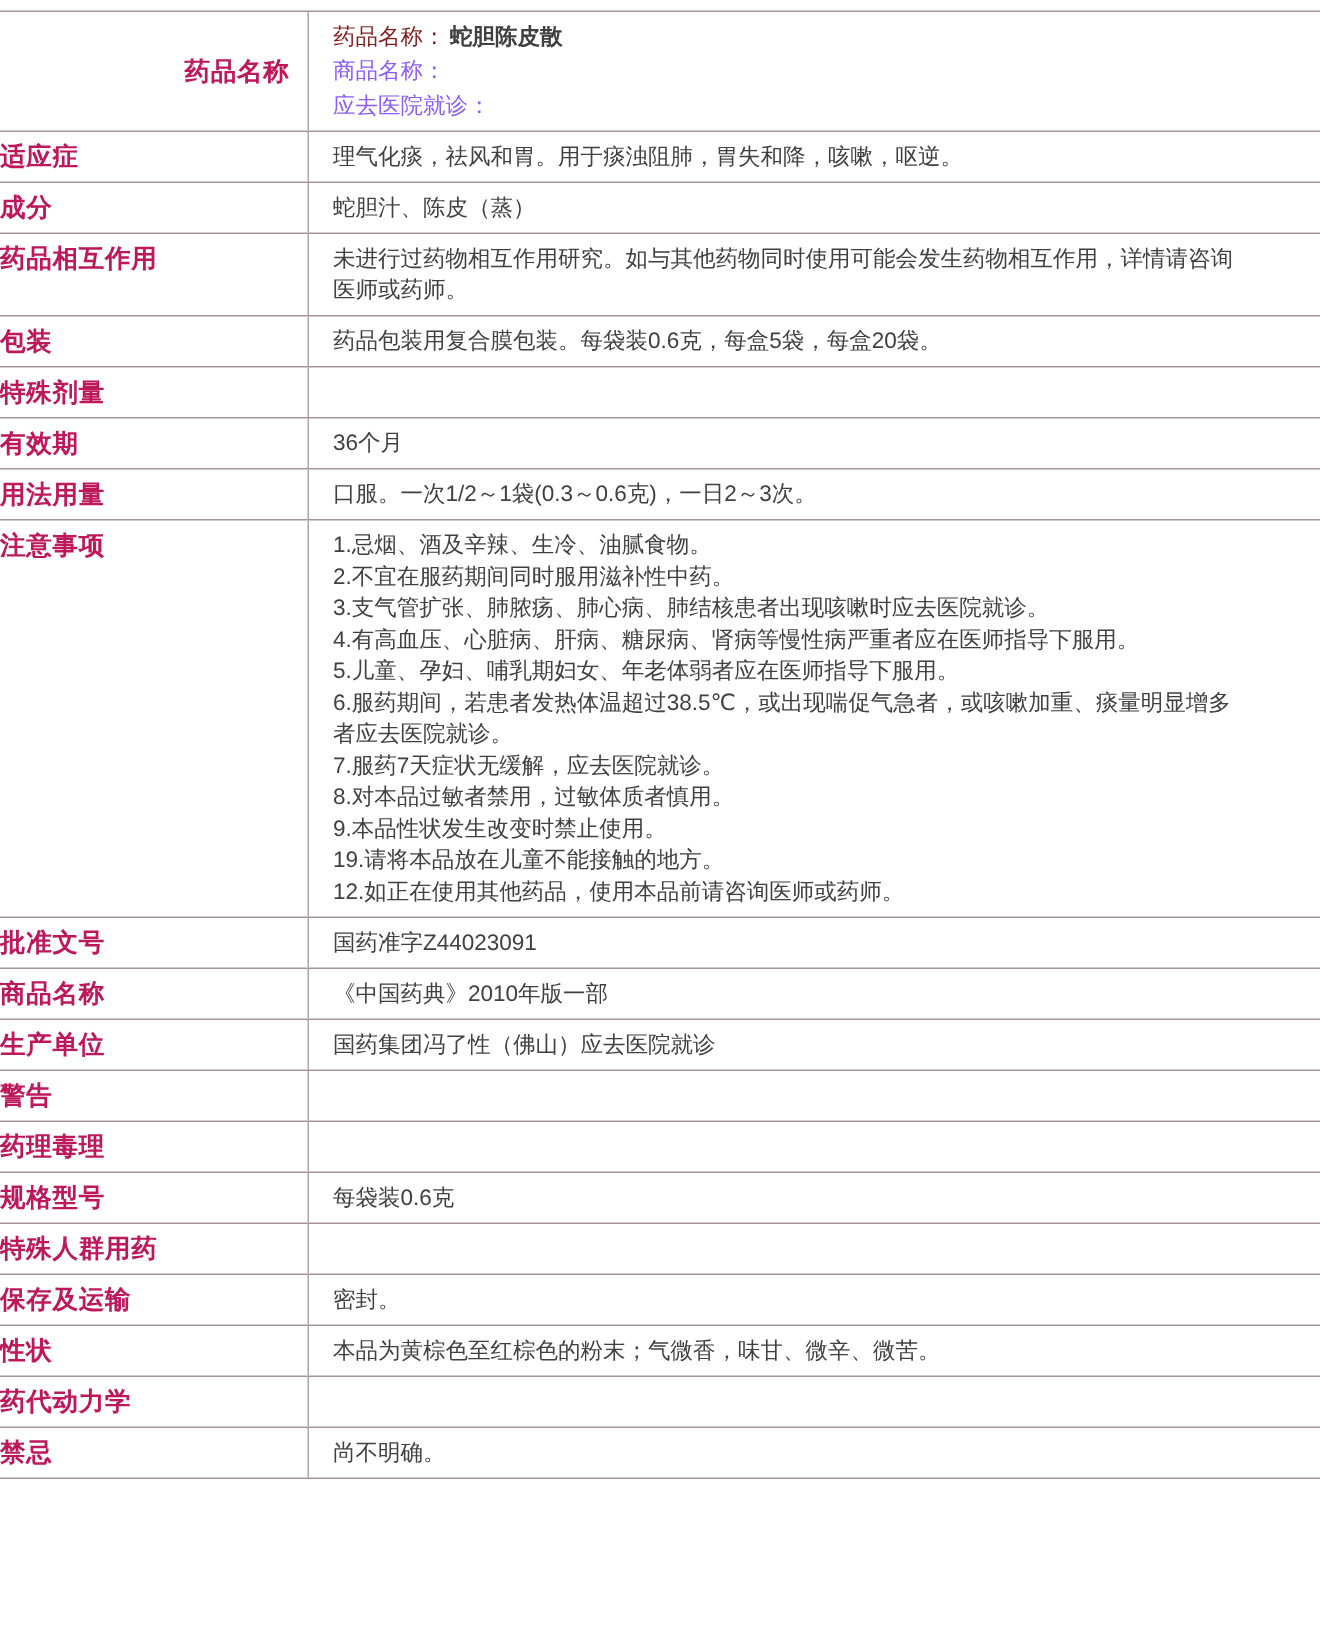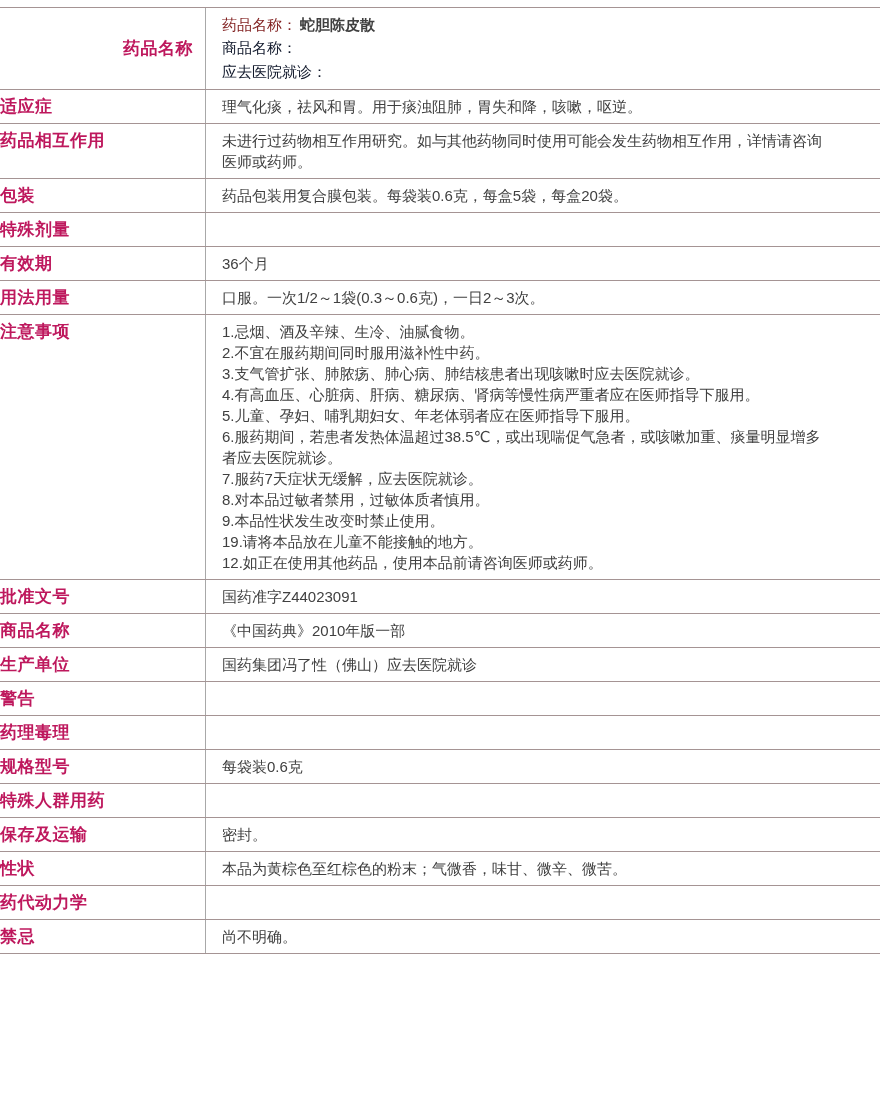--- a/index.html
+++ b/index.html
@@ -56,21 +56,21 @@
   .row-name .cell-content {
     padding-top: 5px;
     padding-bottom: 5px;
   }
   .name-line {
     line-height: 23px;
     font-size: 15px;
     white-space: nowrap;
   }
   .name-line .prefix { color: #7f1d1d; }
-  .name-line.secondary .prefix { color: #0f172a; font-family: Liberation Serif, serif; }
+  .name-line.secondary .prefix { color: #8b5cf6; }
   .name-line .value {
     color: #404040;
     font-weight: bold;
     margin-left: 3px;
   }
   .note-line { line-height: 21px; }
 </style>
 </head>
 <body>
 
@@ -85,20 +85,24 @@
           <div class="name-line secondary"><span class="prefix">商品名称：</span></div>
           <div class="name-line secondary"><span class="prefix">应去医院就诊：</span></div>
         </div>
   </div>
 
   <div class="row">
     <div class="cell-label"><span class="label-text">适应症</span></div>
     <div class="cell-content">理气化痰，祛风和胃。用于痰浊阻肺，胃失和降，咳嗽，呕逆。</div>
   </div>
 
+  <div class="row">
+    <div class="cell-label"><span class="label-text">成分</span></div>
+    <div class="cell-content">蛇胆汁、陈皮（蒸）</div>
+  </div>
 
   <div class="row">
     <div class="cell-label"><span class="label-text">药品相互作用</span></div>
     <div class="cell-content">未进行过药物相互作用研究。如与其他药物同时使用可能会发生药物相互作用，详情请咨询医师或药师。</div>
   </div>
 
   <div class="row">
     <div class="cell-label"><span class="label-text">包装</span></div>
     <div class="cell-content">药品包装用复合膜包装。每袋装0.6克，每盒5袋，每盒20袋。</div>
   </div>

